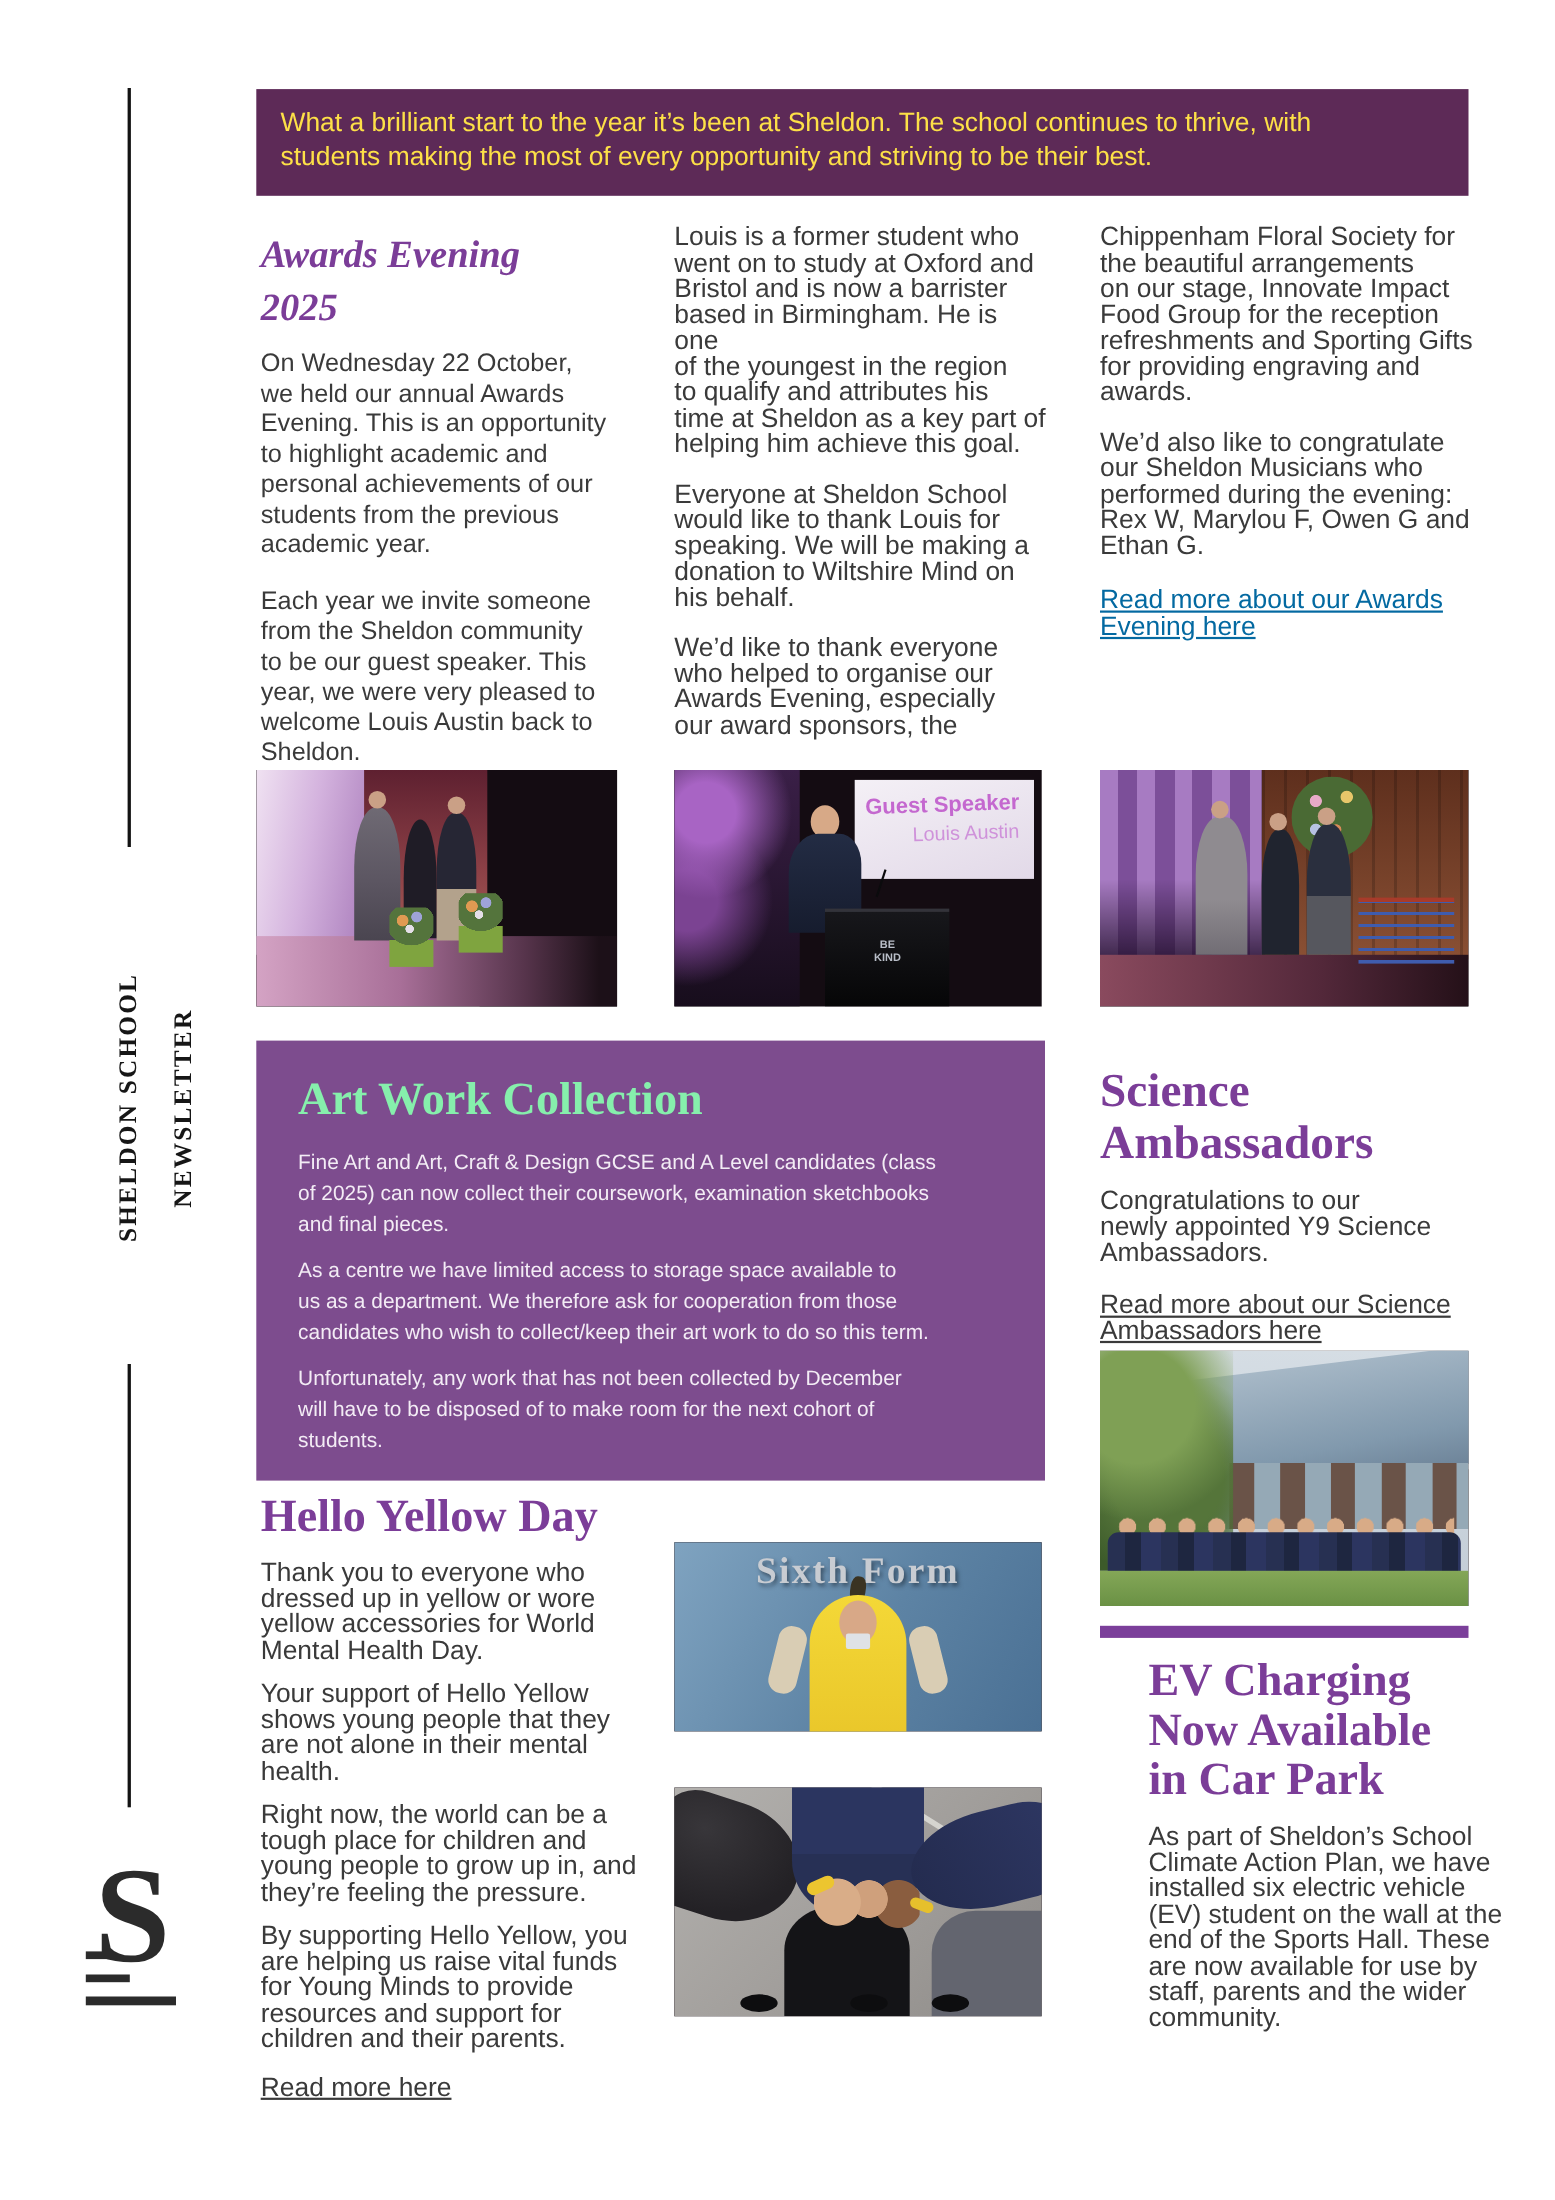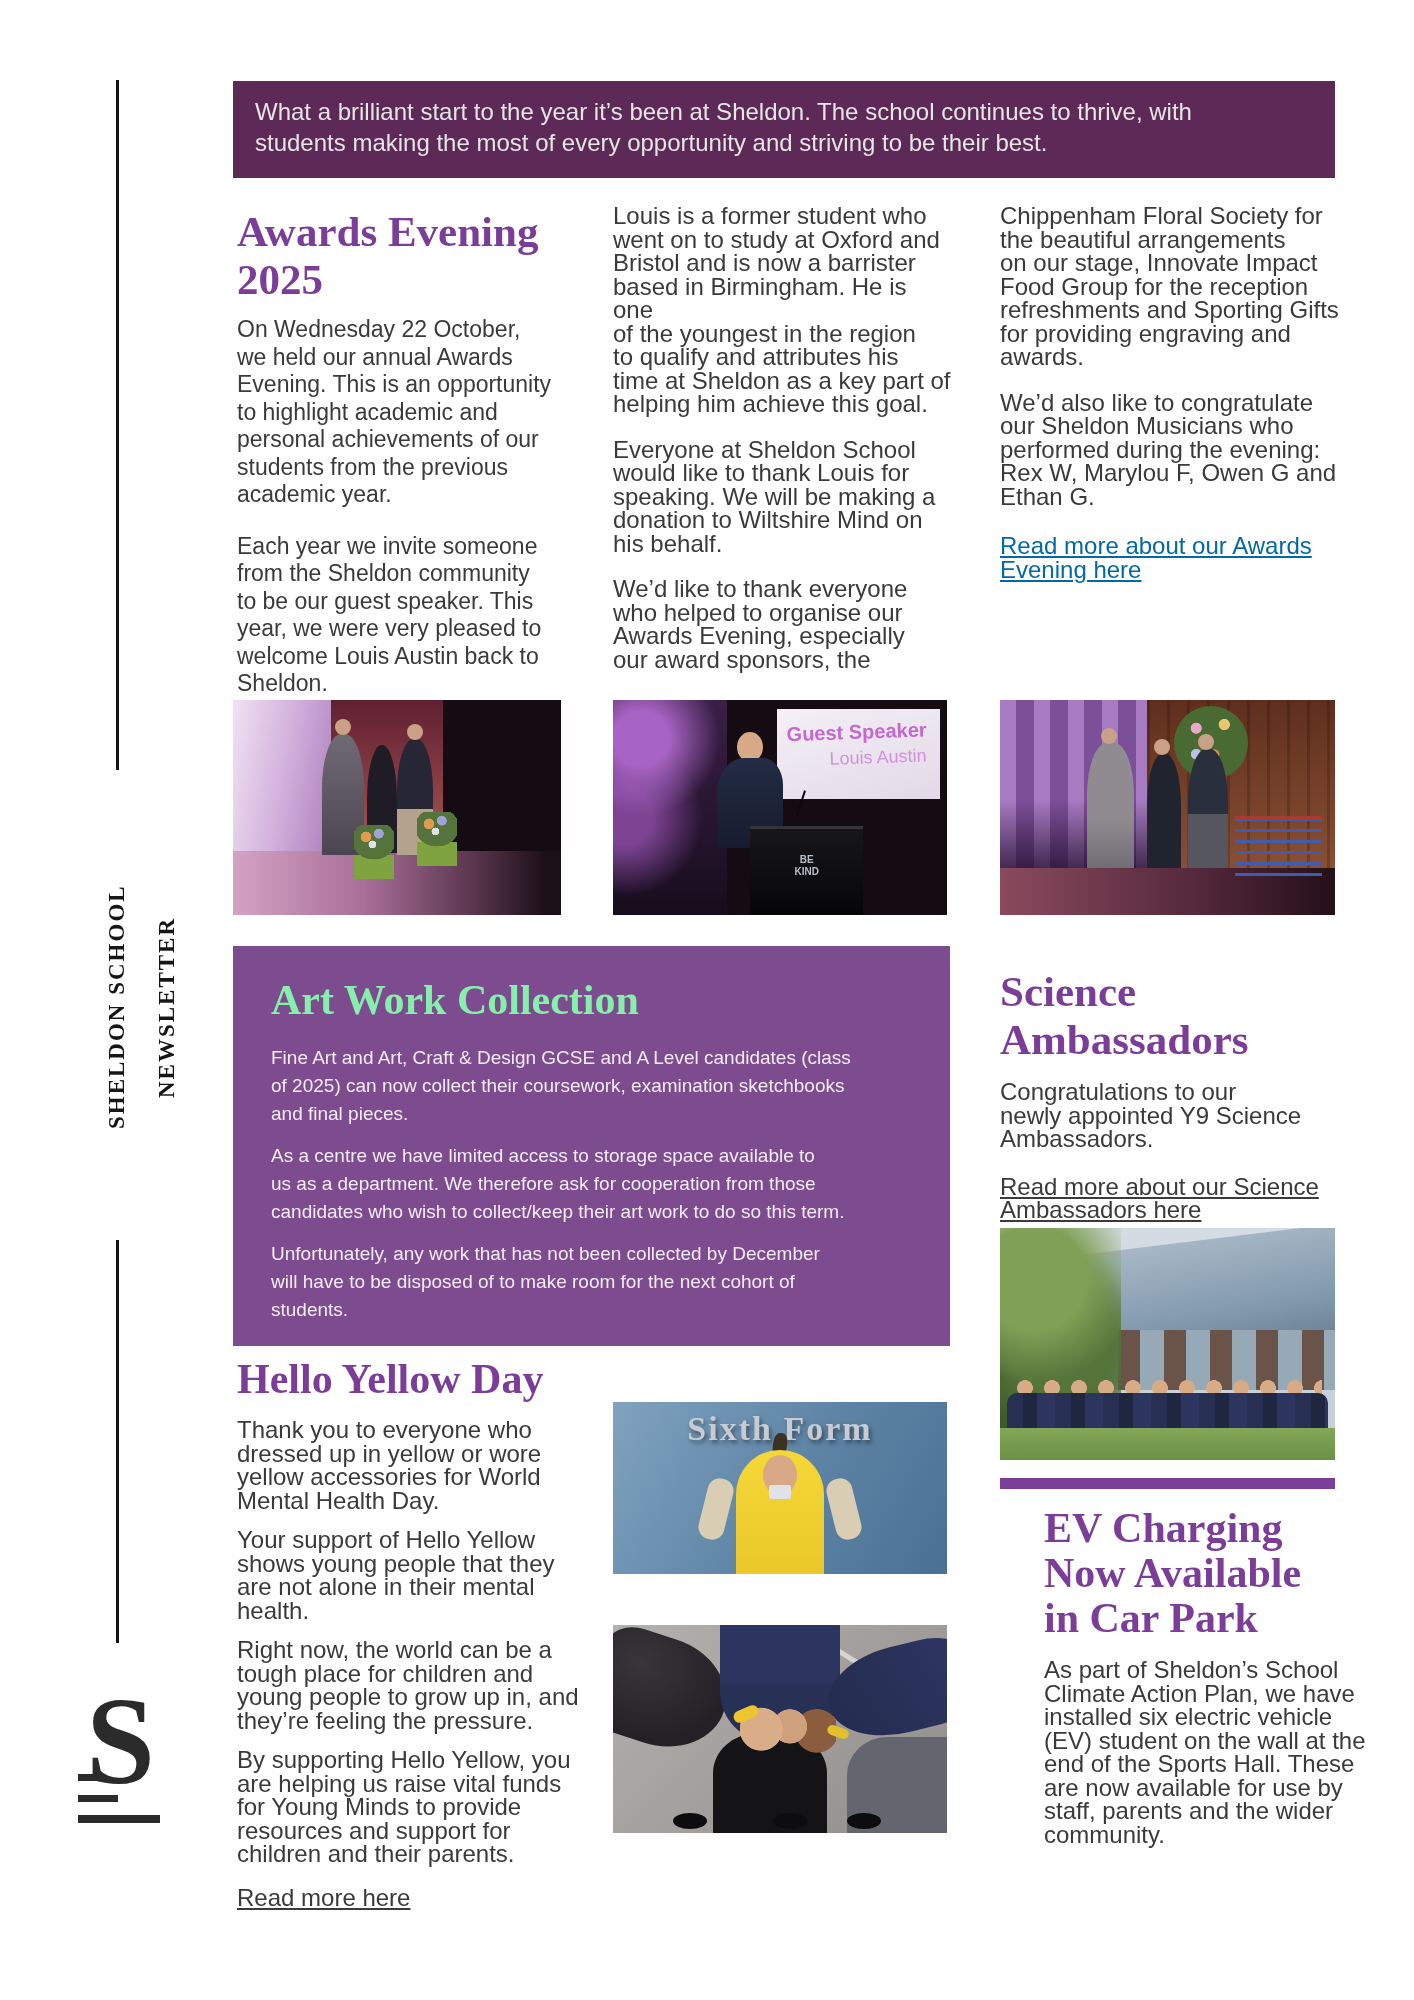--- a/index.html
+++ b/index.html
@@ -26,32 +26,32 @@
   }
   .s-logo .bar{position:absolute;left:0;background:#2b2b2b;height:7px;}
   .s-logo .bar1{top:80px;width:24px;}
   .s-logo .bar2{top:101px;width:40px;}
   .s-logo .bar3{top:121px;width:82px;height:8px;}
 
   
   .banner{
     position:absolute;left:233px;top:81px;width:1102px;height:97px;
     background:#5d2a57;box-sizing:border-box;padding:15px 20px 0 22px;
-    color:#e5e5e5;font-size:24px;line-height:31px;
+    color:#fde047;font-size:24px;line-height:31px;
   }
 
   
   .h-serif{
     font-family:"Liberation Serif", serif;font-weight:700;color:#7b3d98;
   }
   .link{color:#0369a1;text-decoration:underline;cursor:pointer;}
   .small-body{font-size:24px;line-height:23.5px;color:#3a3a3a;}
 
   
-  .awards-heading{position:absolute;left:237px;top:208px;width:360px;font-size:43px;line-height:48px;}
+  .awards-heading{position:absolute;left:237px;top:208px;width:360px;font-size:35px;line-height:48px;font-style:italic;}
   .col1{position:absolute;left:237px;top:316px;width:350px;font-size:23px;line-height:27.5px;}
   .col1 .para{margin:0 0 24px 0;}
   .col2{position:absolute;left:613px;top:204px;width:340px;}
   .col2 .para{margin:0 0 22px 0;}
   .col3{position:absolute;left:1000px;top:204px;width:340px;}
   .col3 .para{margin:0 0 22px 0;}
   .col3 .link{display:inline-block;margin-top:4px;}
 
   
   .photo{position:absolute;overflow:hidden;background:#140c12;}

